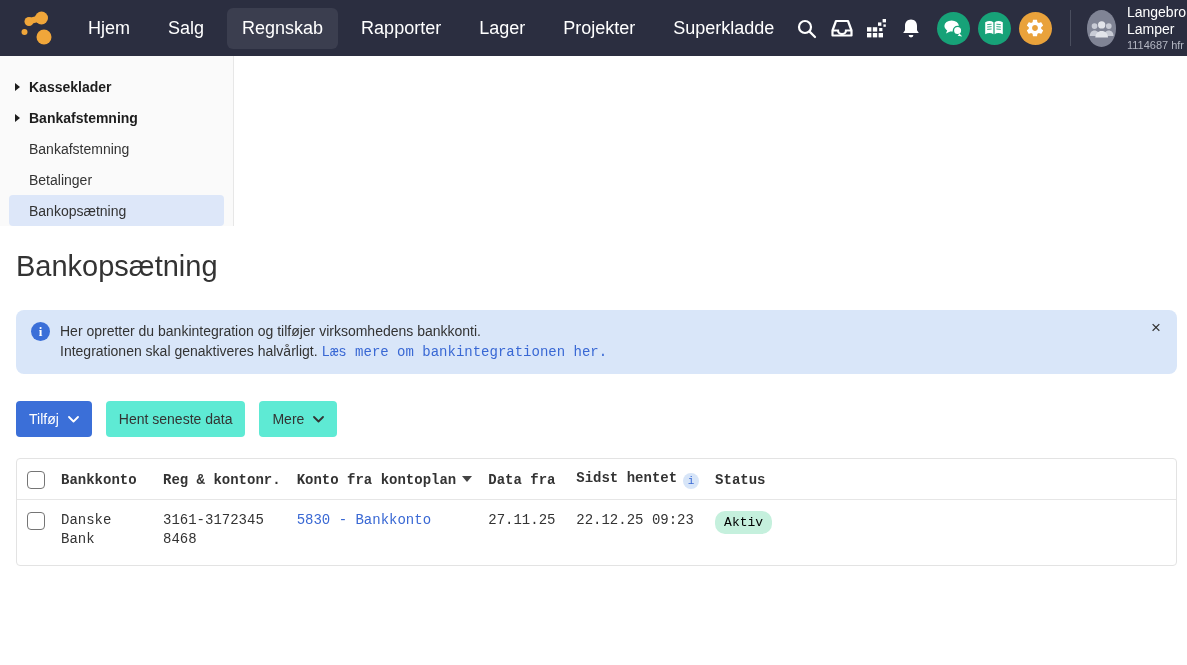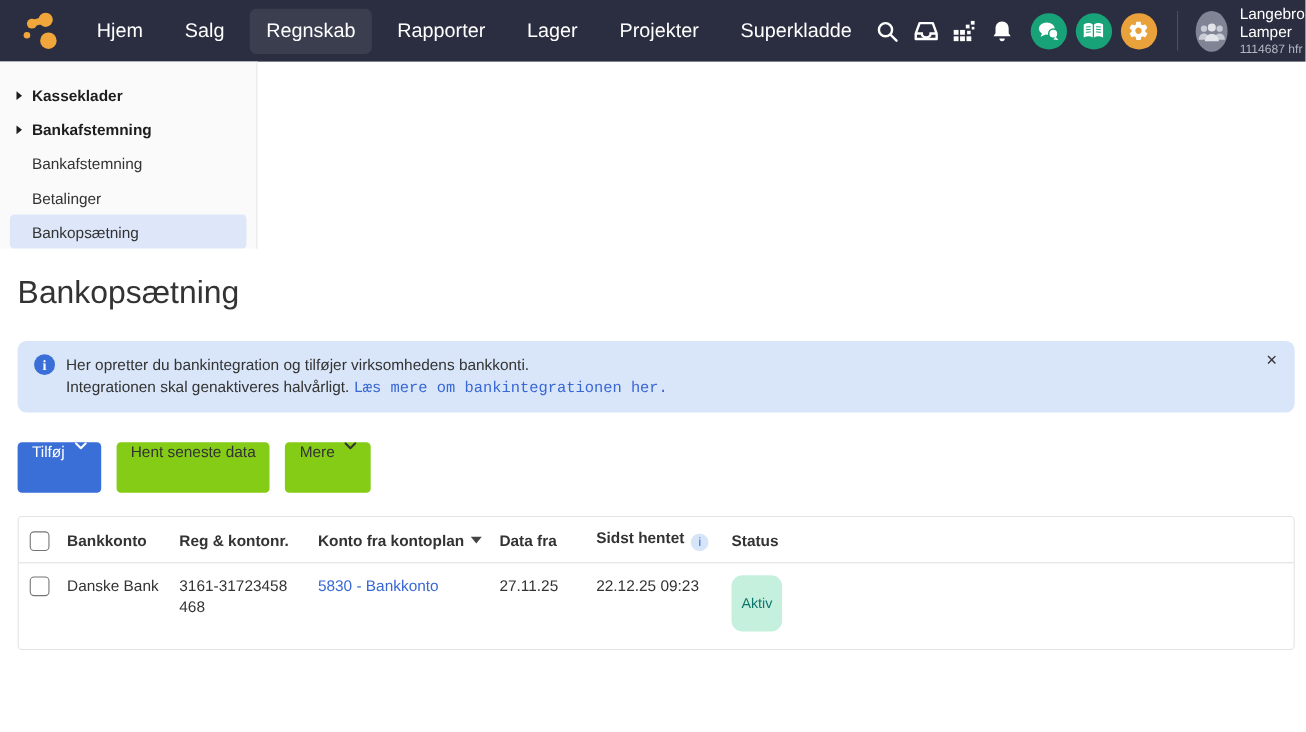--- a/index.html
+++ b/index.html
@@ -86,30 +86,31 @@
   }
   .banner-text { font-size:14px; line-height:20px; color:#333; }
   .banner-link { color:#3968d4; text-decoration:none; cursor:pointer;font-family:Liberation Mono, monospace; }
   .banner-close {
     position:absolute; right:16px; top:9px; font-size:17px; color:#333;
     cursor:pointer; line-height:1;
   }
 
   .toolbar { margin-top:27px; display:flex; gap:14px; align-items:center; }
   .btn {
-    height:46px; border:none; border-radius:4px; font-size:14px;
-    display:inline-flex; padding:0 13px; cursor:pointer;
+    height:36px; border:none; border-radius:4px; font-size:14px;
+    display:inline-flex; align-items:center; padding:0 13px; cursor:pointer;
     font-family:"Liberation Sans", sans-serif;
   }
   .btn-primary { background:#3b6fd8; color:#fff; gap:9px; }
-  .btn-gray { background:#84cc16; color:#333; gap:9px; }
+  .btn-gray { background:#5eead4; color:#333; gap:9px; }
 
   .table-wrap {
     margin-top:21px; border:1px solid #e3e3e3; border-radius:4px; background:#fff;
     overflow:hidden;
+    font-family:Liberation Mono, monospace;
   }
   table { width:100%; border-collapse:collapse; font-size:14px; color:#333; }
   thead th {
     text-align:left; font-weight:bold; padding:11px 8px 10px 8px;
     border-bottom:1px solid #e6e6e6; white-space:nowrap;
   }
   tbody td { padding:11px 8px 16px 8px; vertical-align:top; line-height:19px; }
   .col-check { width:36px; }
   .col-bank { width:102px; }
   .col-reg { width:126px; }
@@ -128,22 +129,22 @@
     width:0; height:0; border-top:6px solid #444;
     border-left:5px solid transparent; border-right:5px solid transparent;
   }
   .th-info-icon {
     display:inline-flex; align-items:center; justify-content:center;
     width:16px; height:16px; border-radius:50%; background:#d7e5f8;
     color:#3968d4; font-size:11px; font-weight:normal; margin-left:6px;
     vertical-align:-2px; cursor:pointer;
   }
   .badge {
-    display:inline-block; background:#c5f0dd; color:#0f766e;
-    font-size:13px; padding:16px 9px; border-radius:10px;
+    display:inline-block; background:#c5f0dd; color:#000000;
+    font-size:13px; padding:2px 9px; border-radius:10px;
   }
   .btn-caret { display:flex; }
 </style>
 </head>
 <body>
 
 <div class="topbar">
   <svg class="logo" viewBox="0 0 40 42">
     <line x1="13" y1="14" x2="24" y2="11" stroke="#f0a63a" stroke-width="6" stroke-linecap="round"></line>
     <circle cx="12" cy="14.5" r="4.5" fill="#f0a63a"></circle>

